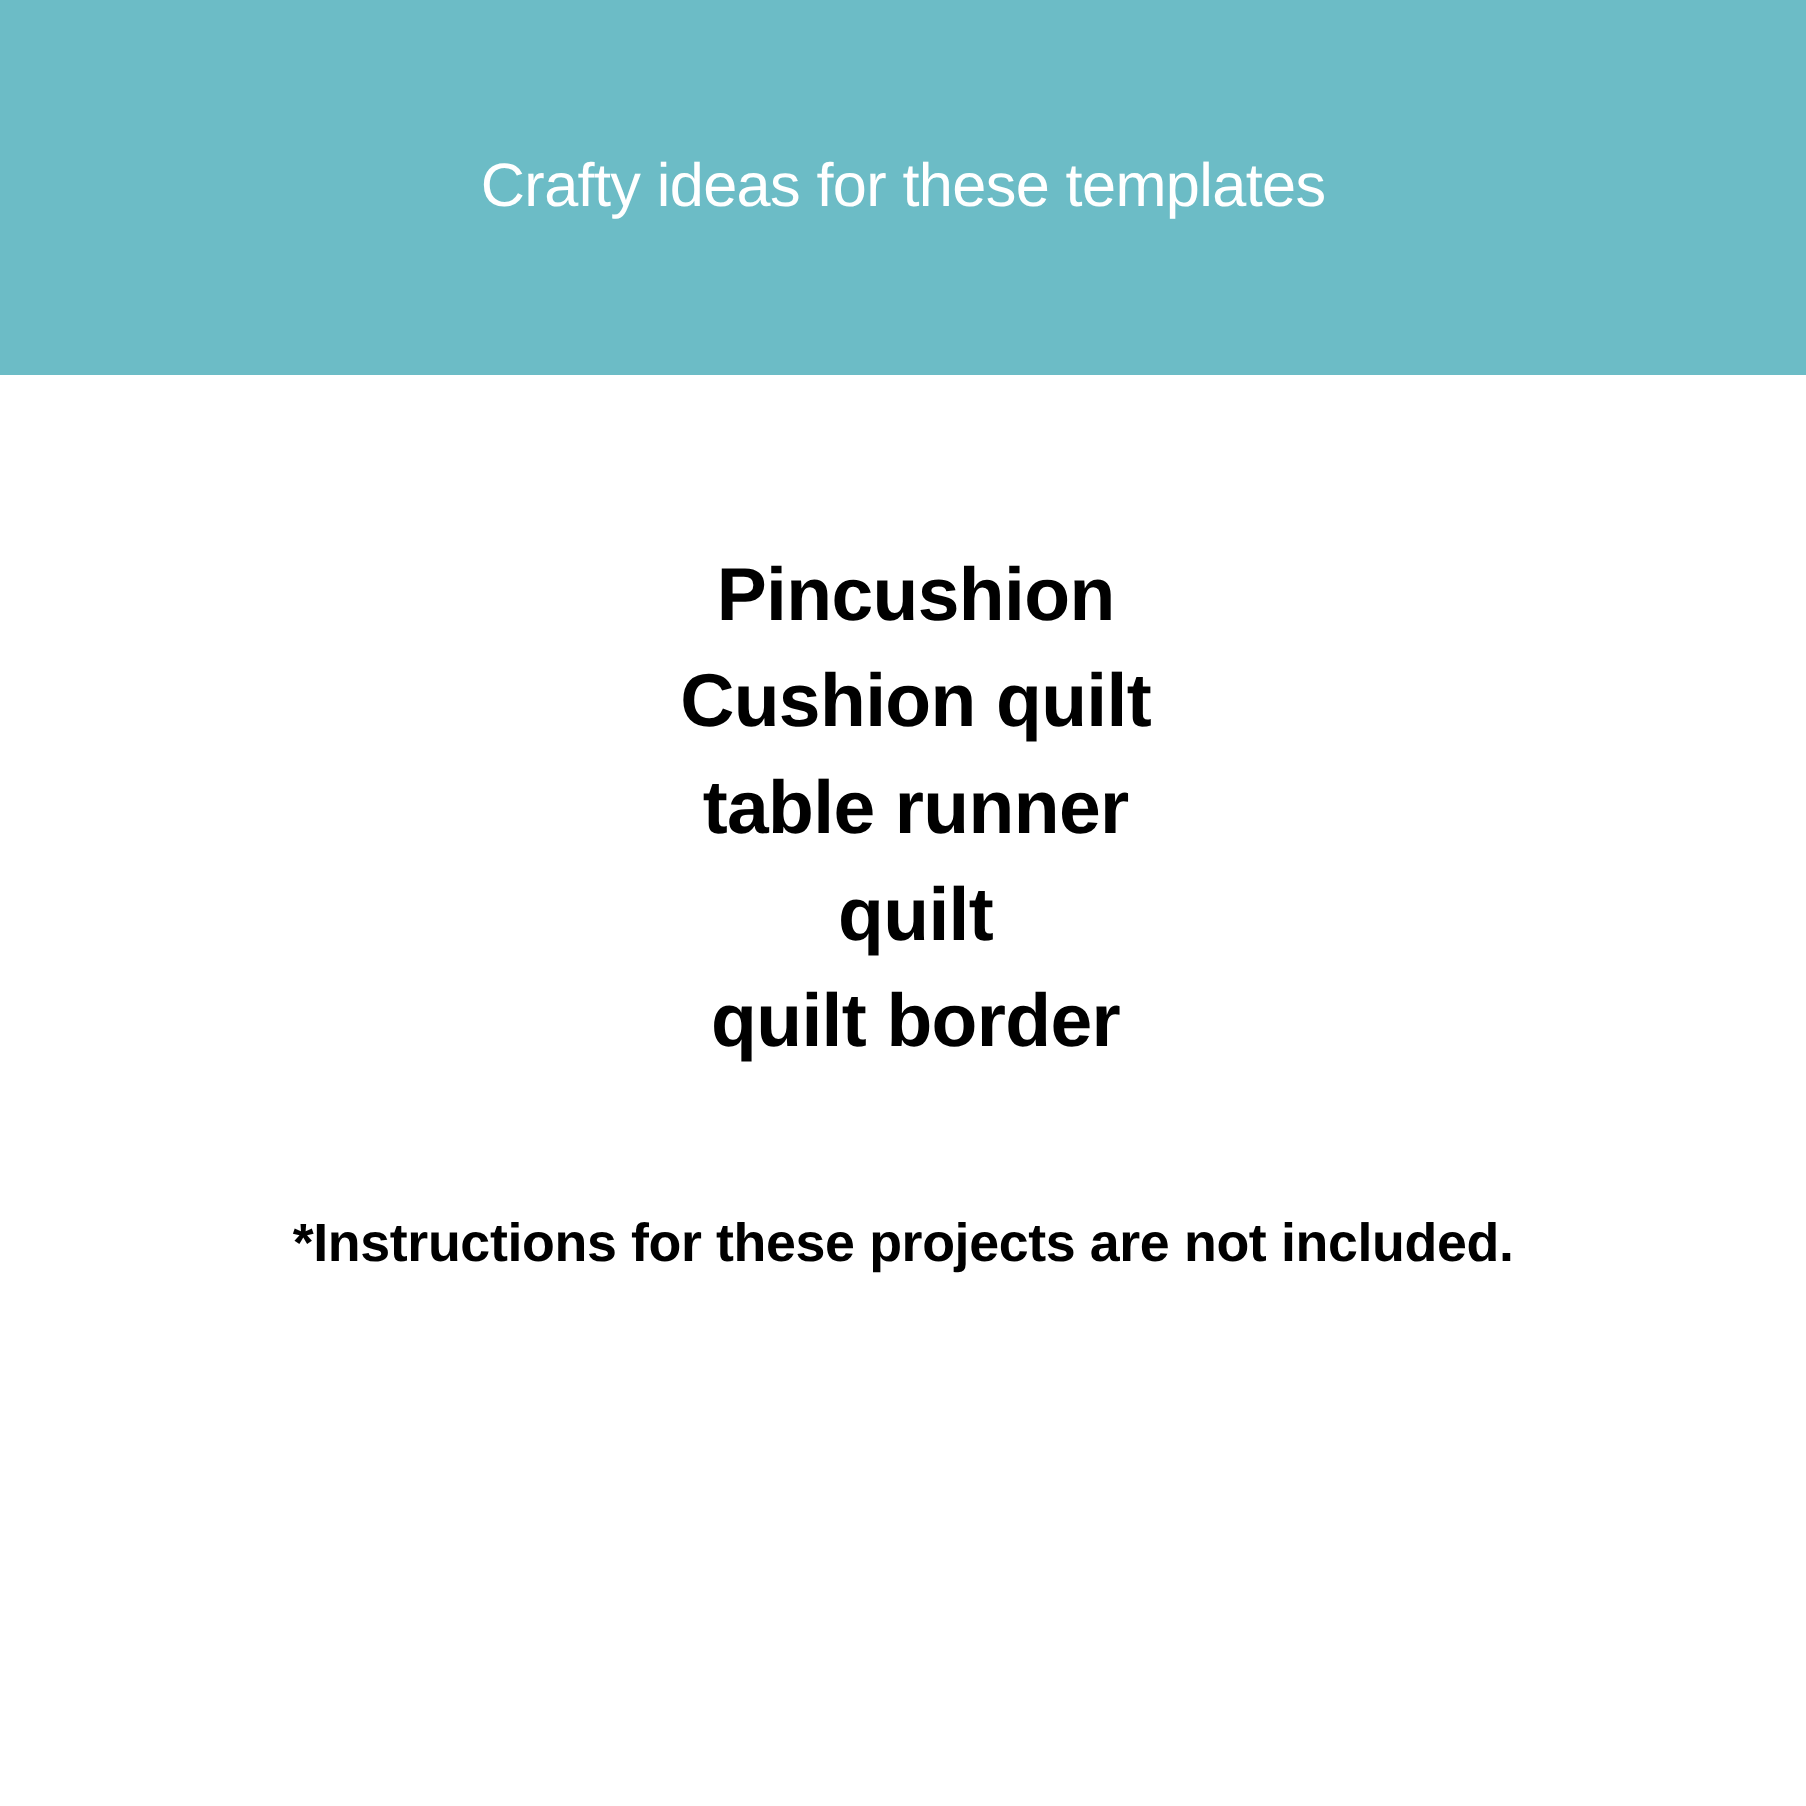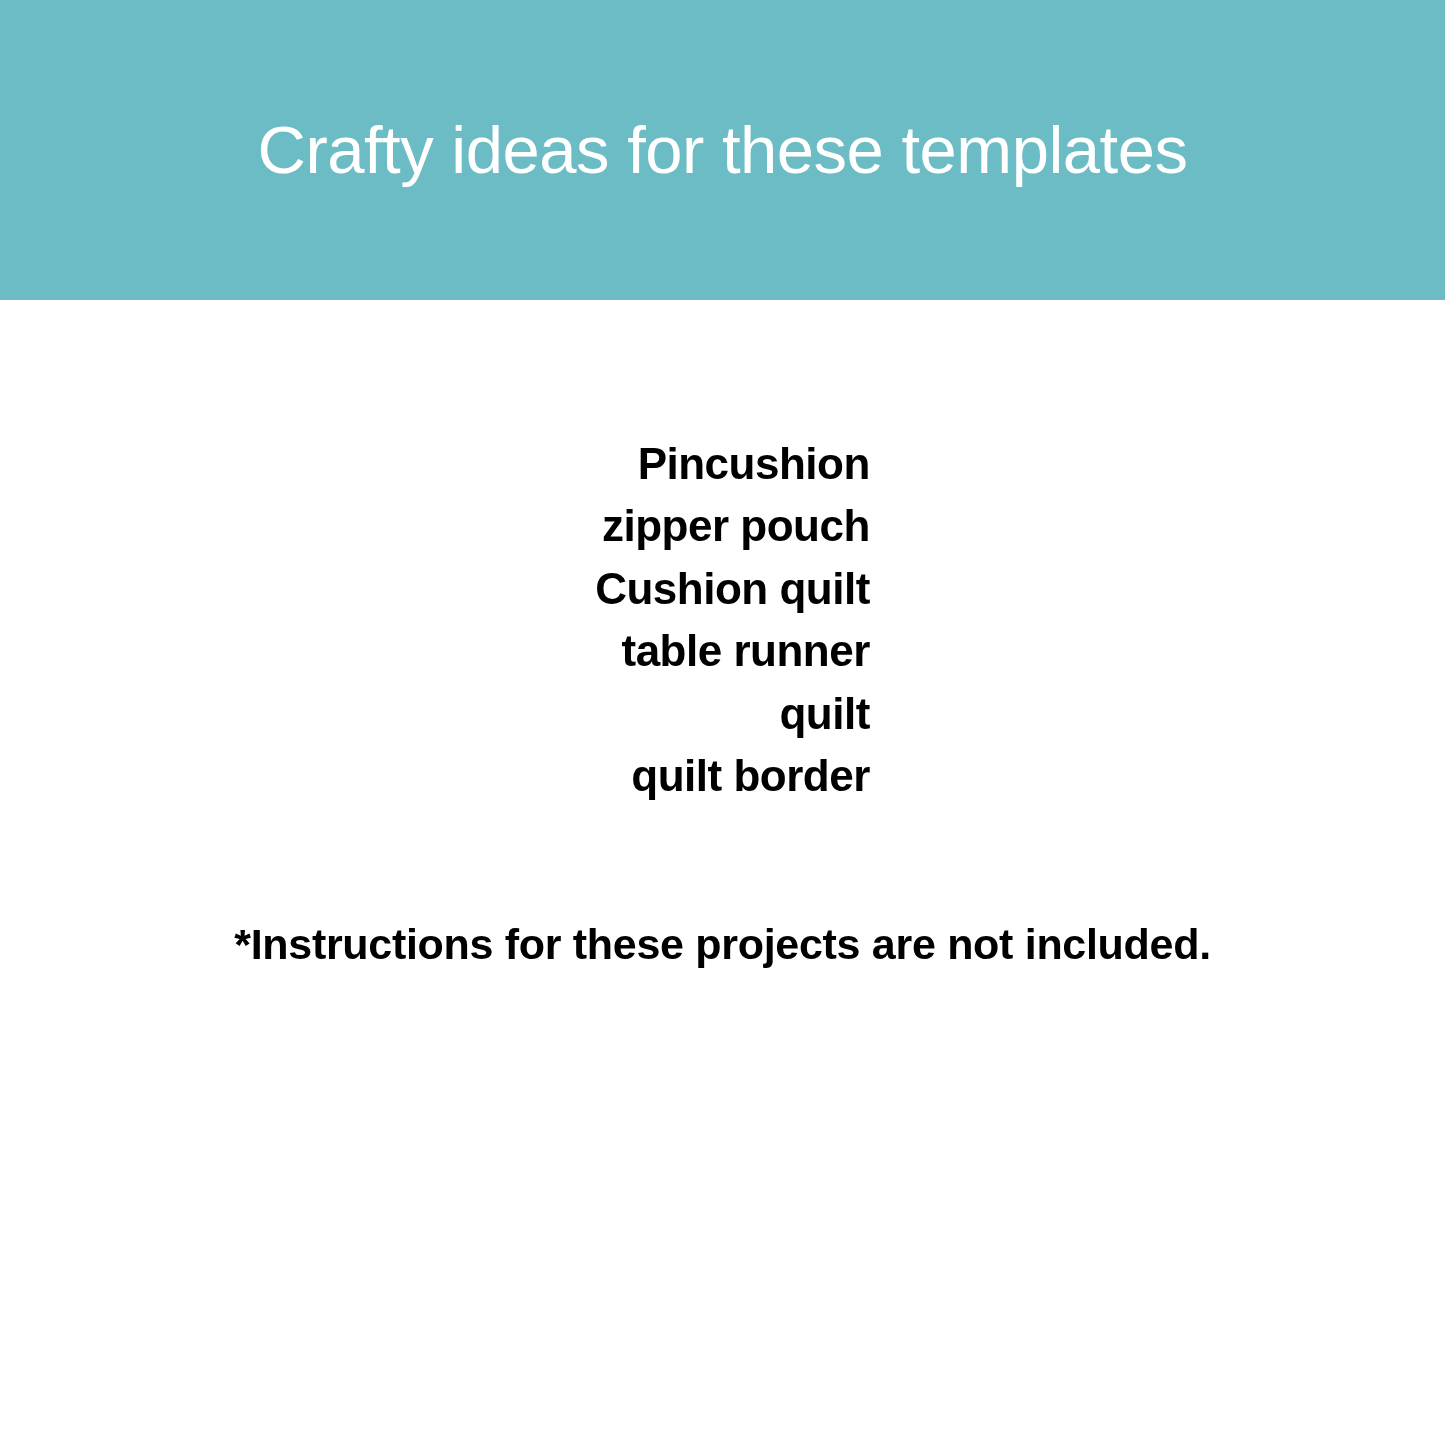--- a/index.html
+++ b/index.html
@@ -25,21 +25,21 @@
     width: 100%;
     height: 300px;
     background: #6cbcc6;
     display: flex;
     align-items: center;
     justify-content: center;
     box-sizing: border-box;
   }
   .header-title {
     color: #ffffff;
-    font-size: 67px;
+    font-size: 49px;
     font-weight: 400;
     letter-spacing: -0.5px;
     line-height: 1.1;
     text-align: center;
     white-space: nowrap;
   }
   .content {
     flex: 1;
     display: flex;
     flex-direction: column;
@@ -47,26 +47,26 @@
     background: #ffffff;
   }
   .ideas-list {
     margin: 0;
     padding: 0;
     list-style: none;
     margin-top: 133px;
     text-align: center;
   }
   .ideas-list li {
-    font-size: 44px;
+    font-size: 60px;
     font-weight: 700;
     color: #000000;
     line-height: 1.42;
     letter-spacing: -0.5px;
-    text-align: right;
+    text-align: center;
     margin-left: 20px;
   }
   .footnote {
     margin-top: 112px;
     font-size: 43px;
     font-weight: 700;
     color: #000000;
     text-align: right;
     letter-spacing: -0.3px;
     white-space: nowrap;
@@ -77,21 +77,20 @@
 
 <div class="page">
 
   <div class="header-band">
     <div class="header-title">Crafty ideas for these templates</div>
   </div>
 
   <div class="content">
     <ul class="ideas-list">
       <li>Pincushion</li>
-      <li>zipper pouch</li>
       <li>Cushion quilt</li>
       <li>table runner</li>
       <li>quilt</li>
       <li>quilt border</li>
     </ul>
 
     <div class="footnote">*Instructions for these projects are not included.</div>
   </div>
 
 </div>

